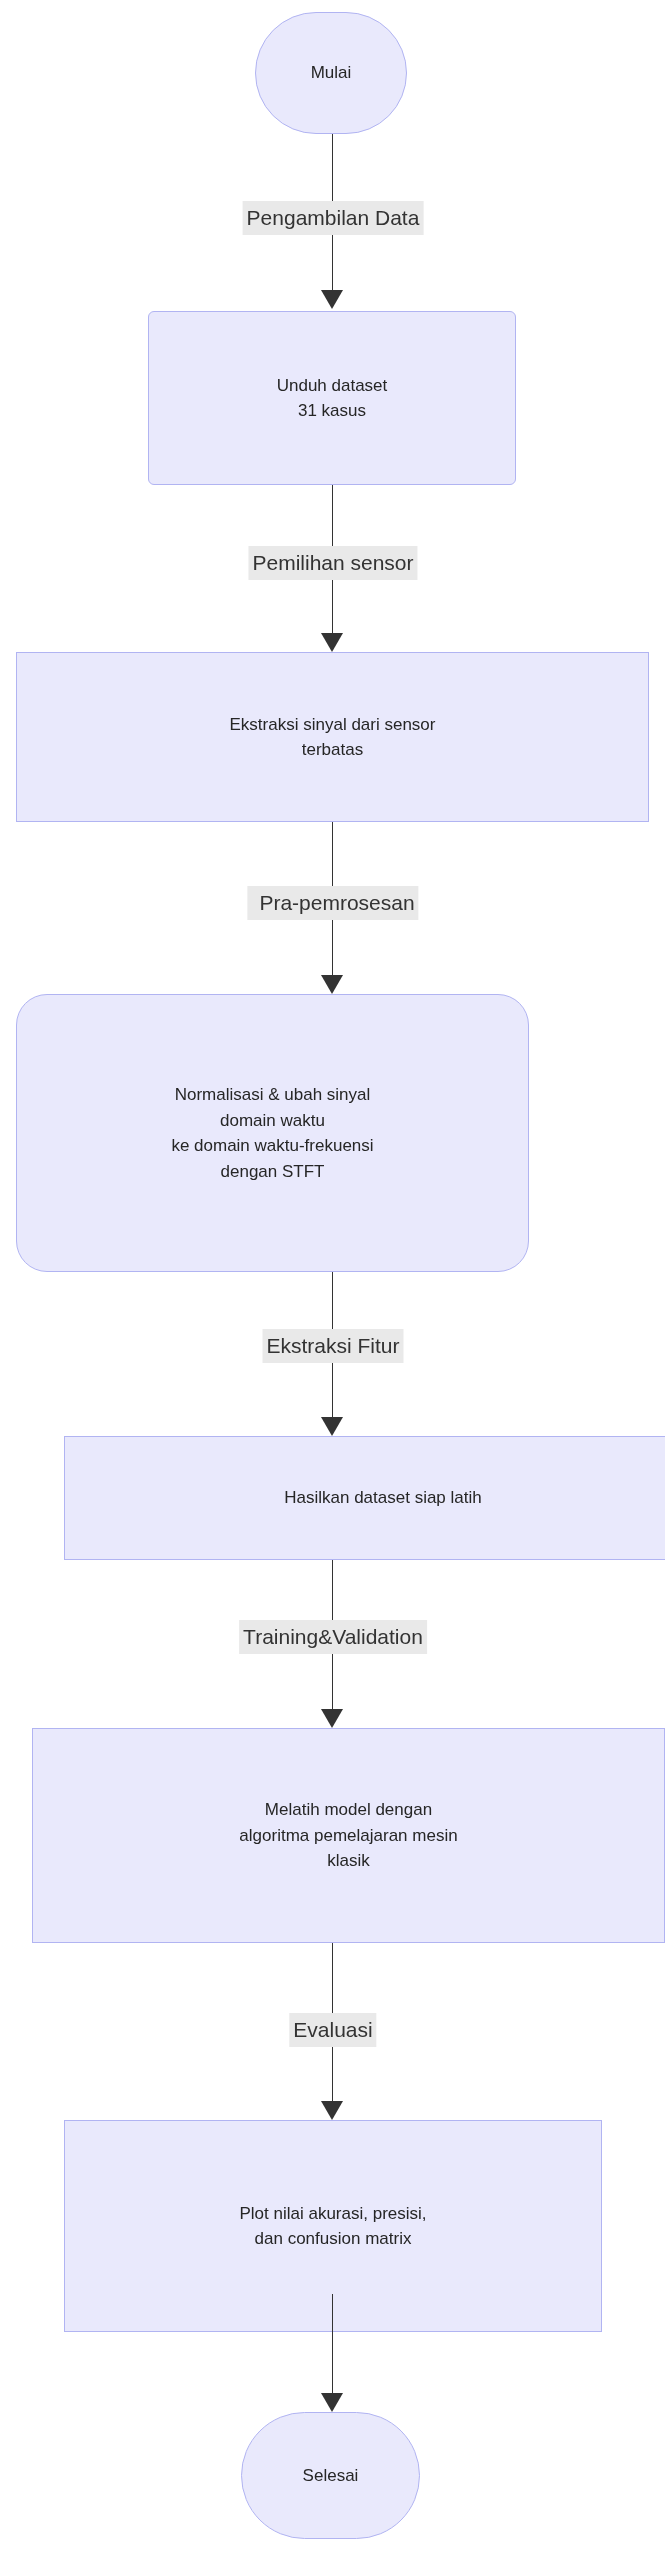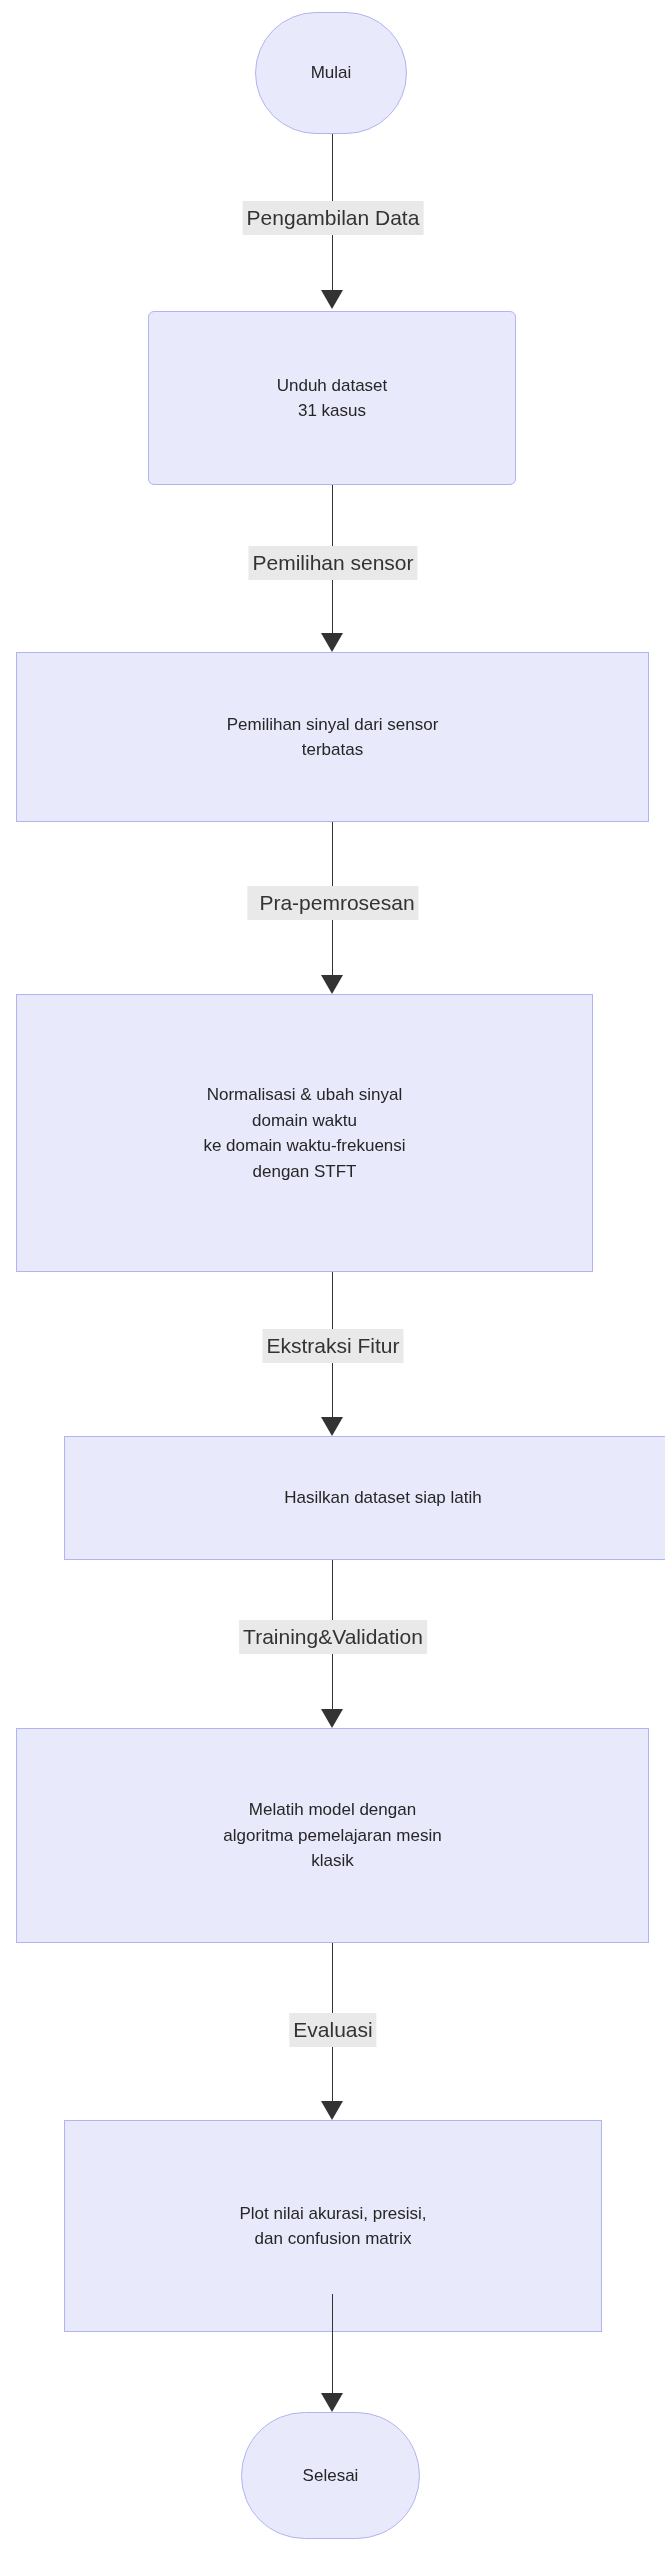--- a/index.html
+++ b/index.html
@@ -85,48 +85,48 @@
   <div class="node" style="left:148px; top:311px; width:368px; height:174px;border-radius:6px;">
     <span class="node-label">Unduh dataset
 31 kasus</span>
   </div>
 
   <div class="edge-line" style="left:332px; top:485px; height:148px;"></div>
   <div class="edge-arrow" style="left:321px; top:633px;"></div>
   <div class="edge-label" style="left:333px; top:546px;">Pemilihan sensor</div>
 
   <div class="node" style="left:16px; top:652px; width:633px; height:170px;">
-    <span class="node-label">Pemilihan sinyal dari sensor
+    <span class="node-label">Ekstraksi sinyal dari sensor
 terbatas</span>
   </div>
 
   <div class="edge-line" style="left:332px; top:822px; height:153px;"></div>
   <div class="edge-arrow" style="left:321px; top:975px;"></div>
   <div class="edge-label" style="left:333px; top:886px;padding-left:12px;">Pra-pemrosesan</div>
 
-  <div class="node" style="left:16px; top:994px; width:577px; height:278px;">
+  <div class="node" style="left:16px; top:994px; width:513px; height:278px;border-radius:31px;">
     <span class="node-label">Normalisasi &amp; ubah sinyal
 domain waktu
 ke domain waktu-frekuensi
 dengan STFT</span>
   </div>
 
   <div class="edge-line" style="left:332px; top:1272px; height:146px;"></div>
   <div class="edge-arrow" style="left:321px; top:1417px;"></div>
   <div class="edge-label" style="left:333px; top:1329px;">Ekstraksi Fitur</div>
 
   <div class="node" style="left:64px; top:1436px; width:638px; height:124px;">
     <span class="node-label">Hasilkan dataset siap latih</span>
   </div>
 
   <div class="edge-line" style="left:332px; top:1560px; height:149px;"></div>
   <div class="edge-arrow" style="left:321px; top:1709px;"></div>
   <div class="edge-label" style="left:333px; top:1620px;">Training&amp;Validation</div>
 
-  <div class="node" style="left:16px; top:1728px; width:633px; height:215px;">
+  <div class="node" style="left:32px; top:1728px; width:633px; height:215px;">
     <span class="node-label">Melatih model dengan
 algoritma pemelajaran mesin
 klasik</span>
   </div>
 
   <div class="edge-line" style="left:332px; top:1943px; height:158px;"></div>
   <div class="edge-arrow" style="left:321px; top:2101px;"></div>
   <div class="edge-label" style="left:333px; top:2013px;">Evaluasi</div>
 
   <div class="node" style="left:64px; top:2120px; width:538px; height:212px;">

